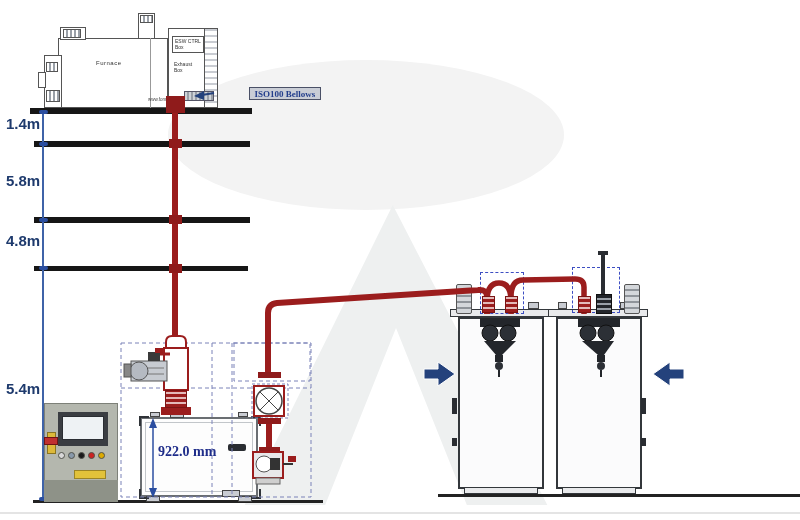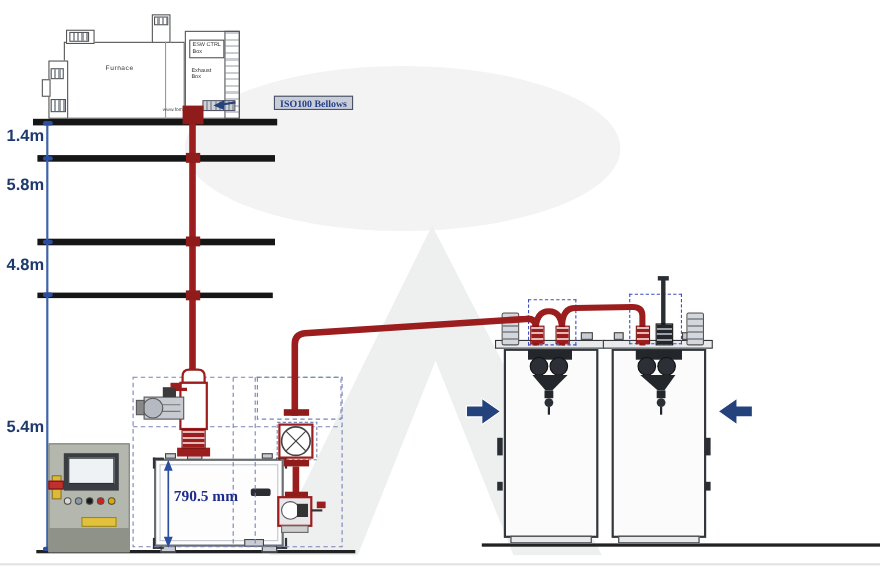--- a/index.html
+++ b/index.html
@@ -73,21 +73,21 @@
   <div class="a ground" style="left:438px;top:494px;width:362px;height:3px;"></div>
 
   <div class="a dimline"></div>
   <div class="a tick" style="left:39px;top:110px;"></div>
   <div class="a tick" style="left:39px;top:142px;"></div>
   <div class="a tick" style="left:39px;top:218px;"></div>
   <div class="a tick" style="left:39px;top:266px;"></div>
   <div class="a tick" style="left:39px;top:497px;"></div>
 
   <div class="a dim-label" style="left:6px;top:115px;">1.4m</div>
-  <div class="a dim-label" style="left:6px;top:160px;">5.8m</div>
+  <div class="a dim-label" style="left:6px;top:172px;">5.8m</div>
   <div class="a dim-label" style="left:6px;top:232px;">4.8m</div>
   <div class="a dim-label" style="left:6px;top:380px;">5.4m</div>
 
   <div class="a ln" style="left:58px;top:38px;width:110px;height:70px;"></div>
   <div class="a ln" style="left:60px;top:27px;width:26px;height:13px;"></div>
   <div class="a hatch" style="left:63px;top:29px;width:18px;height:9px;"></div>
   <div class="a ln" style="left:138px;top:13px;width:17px;height:26px;"></div>
   <div class="a hatch" style="left:140px;top:15px;width:13px;height:8px;"></div>
   <div class="a ln" style="left:44px;top:55px;width:18px;height:53px;"></div>
   <div class="a hatch" style="left:46px;top:62px;width:12px;height:10px;"></div>
@@ -125,21 +125,21 @@
   <div class="a bracket" style="left:139px;top:416px;border-left:2px solid #2f3338;border-top:2px solid #2f3338;"></div>
   <div class="a bracket" style="left:251px;top:416px;border-right:2px solid #2f3338;border-top:2px solid #2f3338;"></div>
   <div class="a bracket" style="left:139px;top:489px;border-left:2px solid #2f3338;border-bottom:2px solid #2f3338;"></div>
   <div class="a bracket" style="left:251px;top:489px;border-right:2px solid #2f3338;border-bottom:2px solid #2f3338;"></div>
   <div class="a smallpart" style="left:150px;top:412px;width:10px;height:5px;"></div>
   <div class="a smallpart" style="left:238px;top:412px;width:10px;height:5px;"></div>
   <div class="a darkpart" style="left:228px;top:444px;width:18px;height:7px;border-radius:2px;"></div>
   <div class="a smallpart" style="left:146px;top:496px;width:14px;height:6px;"></div>
   <div class="a smallpart" style="left:238px;top:496px;width:14px;height:6px;"></div>
   <div class="a smallpart" style="left:222px;top:490px;width:18px;height:7px;"></div>
-  <div class="a tank-dim-label">790.5 mm</div>
+  <div class="a tank-dim-label">922.0 mm</div>
 
   <div class="a bellows-red" style="left:165px;top:390px;width:22px;height:18px;"></div>
   <div class="a smallpart" style="left:170px;top:413px;width:14px;height:5px;"></div>
 
   <div class="a plate" style="left:450px;top:309px;width:100px;height:8px;"></div>
   <div class="a plate" style="left:548px;top:309px;width:100px;height:8px;"></div>
   <div class="a cab" style="left:458px;top:317px;width:86px;height:172px;"></div>
   <div class="a cab" style="left:556px;top:317px;width:86px;height:172px;"></div>
   <div class="a plate" style="left:464px;top:487px;width:74px;height:7px;"></div>
   <div class="a plate" style="left:562px;top:487px;width:74px;height:7px;"></div>

